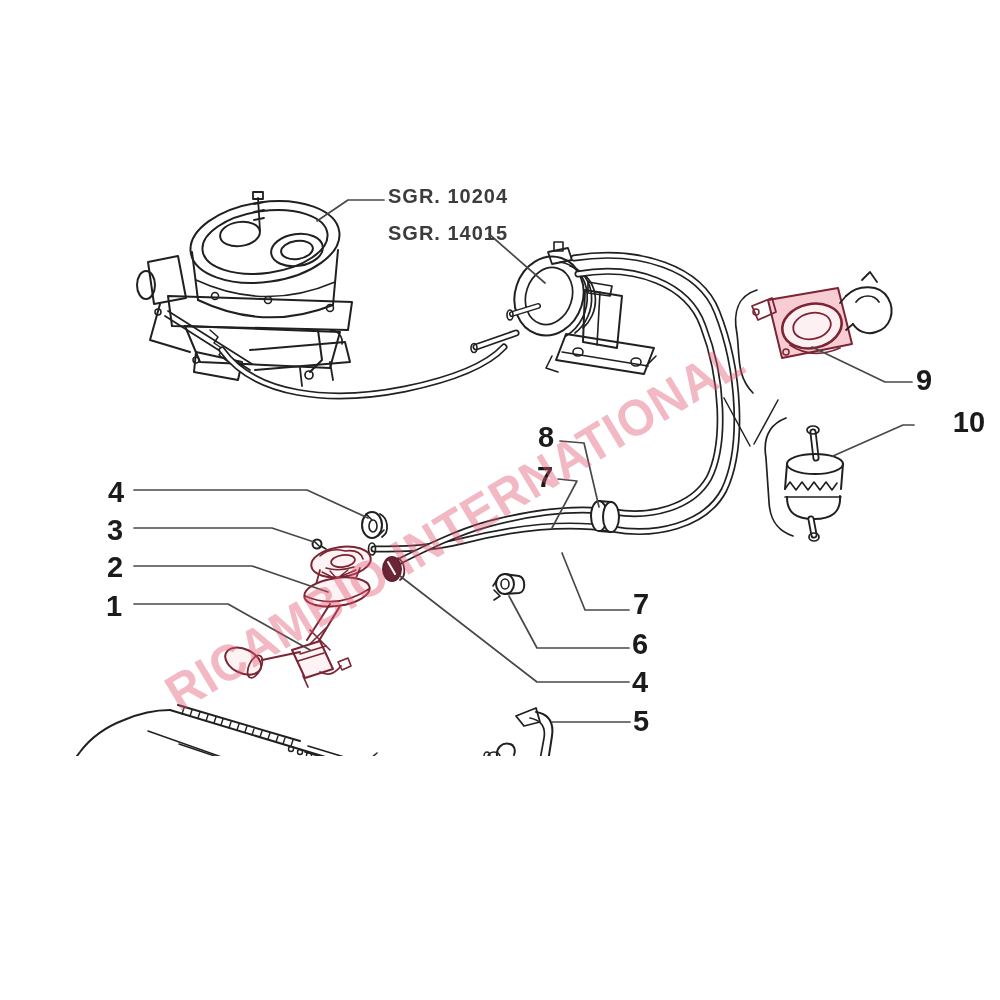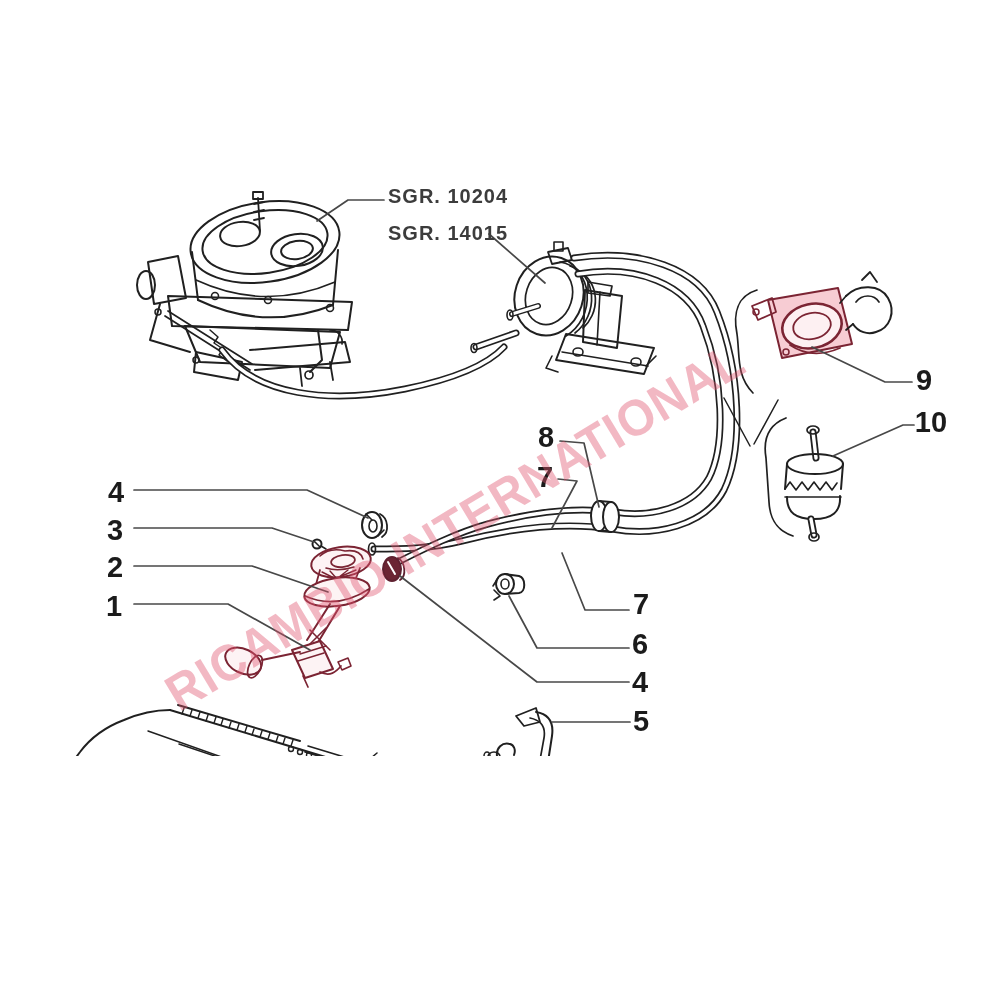--- a/index.html
+++ b/index.html
@@ -234,17 +234,17 @@
 
 <div class="callout" style="left:546px;top:437px;">8</div>
 <div class="callout" style="left:545px;top:477px;">7</div>
 
 <div class="callout" style="left:641px;top:604px;">7</div>
 <div class="callout" style="left:640px;top:644px;">6</div>
 <div class="callout" style="left:640px;top:682px;">4</div>
 <div class="callout" style="left:641px;top:721px;">5</div>
 
 <div class="callout" style="left:924px;top:380px;">9</div>
-<div class="callout" style="left:931px;top:422px;text-align:right;">10</div>
+<div class="callout" style="left:969px;top:422px;text-align:right;">10</div>
 
 <div class="watermark">RICAMBIO INTERNATIONAL</div>
 
 </div>
 
 </body></html>

